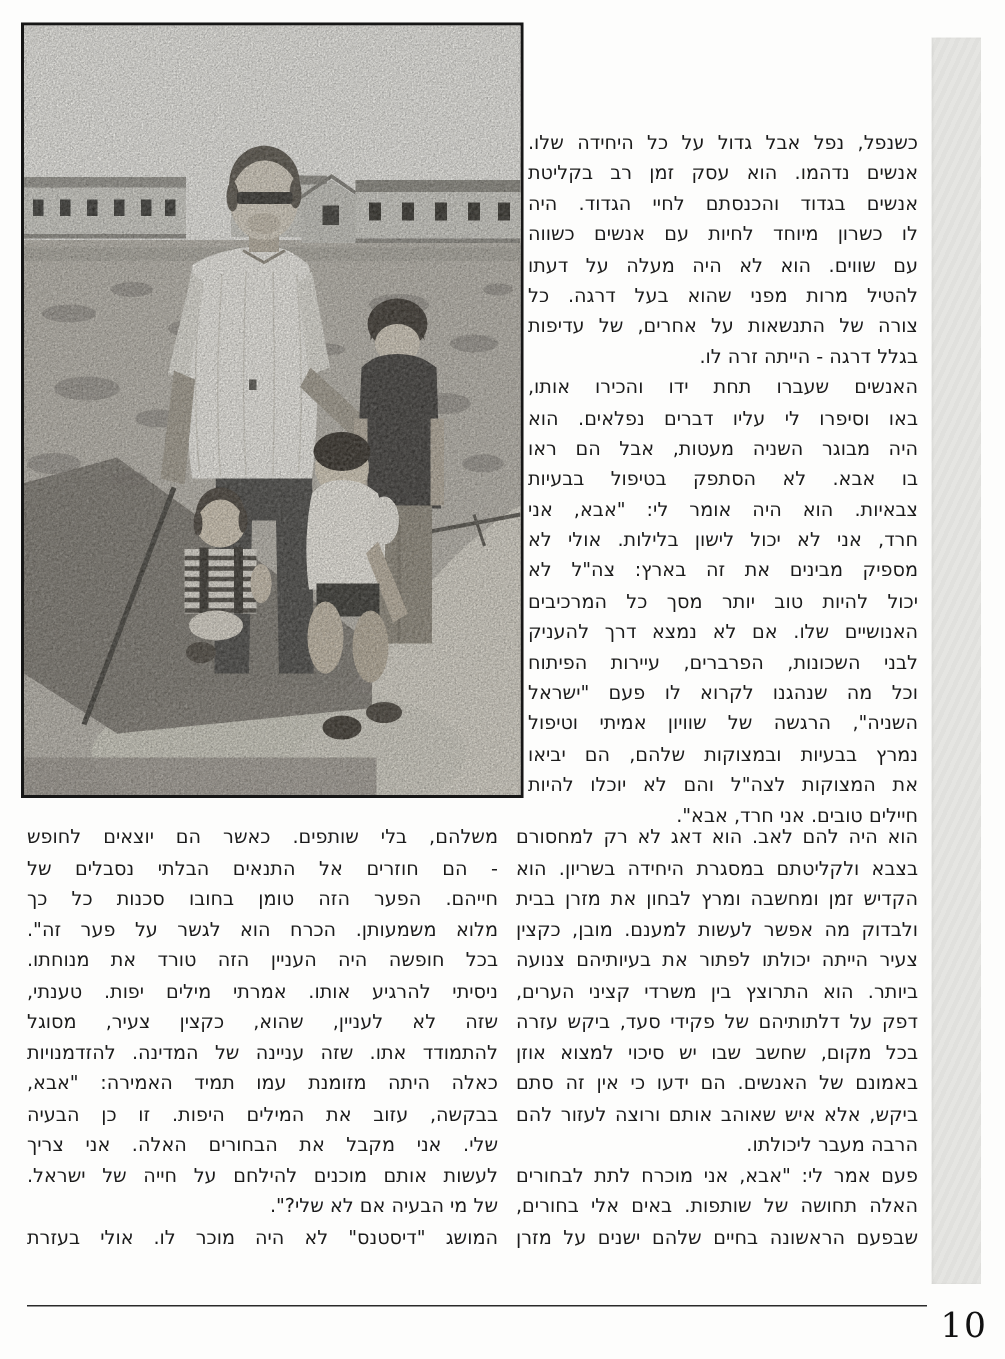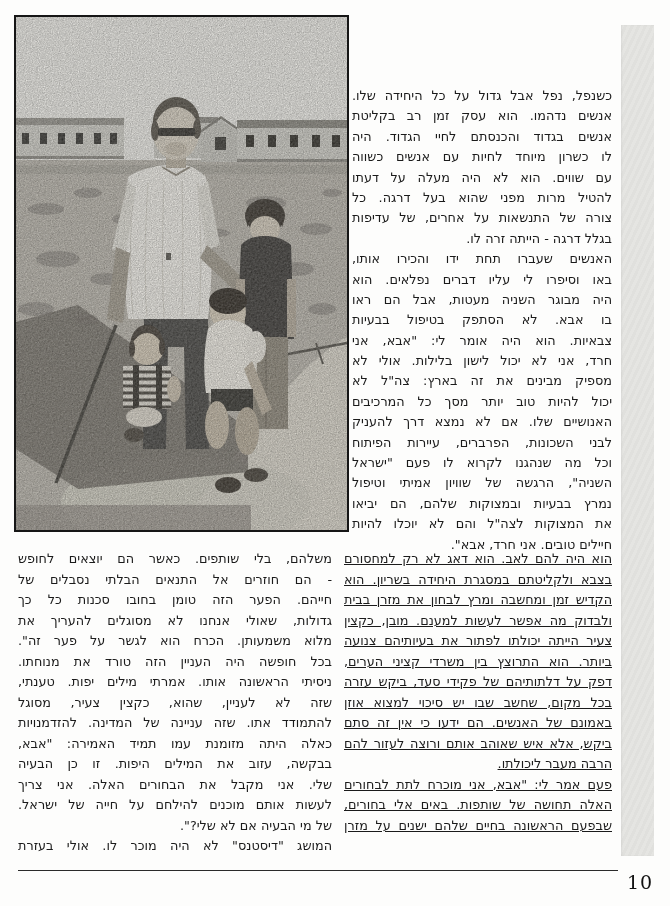--- a/index.html
+++ b/index.html
@@ -22,35 +22,35 @@
   }
   .photo svg{display:block;width:331px;height:513px;}
   
   .col{
     position:absolute;direction:rtl;unicode-bidi:embed;
     font-size:12.8px;line-height:20.4px;color:#1b1b1b;
     text-rendering:optimizeLegibility;
   }
   .col-top{right:58px;width:260px;top:74px;margin-top:12px;}
   .col-bl{left:18px;width:314px;top:549px;line-height:20.5px;}
-  .col-br{right:58px;width:268px;top:549px;line-height:20.5px;text-decoration:underline;}
+  .col-br{right:58px;width:268px;top:549px;line-height:20.5px;}
   .tline{
     text-align:justify;text-align-last:justify;
     white-space:normal;overflow:hidden;height:20.4px;
   }
   .col-bl .tline,.col-br .tline{height:20.5px;}
   .tline.pend{text-align-last:right;}
   
   .footer-rule{
     position:absolute;left:18px;top:870px;width:600px;height:1px;
     background:#2a2a2a;
   }
   .page-number{
     position:absolute;left:627px;top:871px;width:40px;
-    font-family:"DejaVu Serif",serif;font-size:19px;color:#111;
+    font-family:"DejaVu Serif",serif;font-size:23px;color:#111;
     letter-spacing:1px;
   }
 </style>
 </head>
 <body>
 
 <div class="scan-strip"></div>
 
 <div class="photo" aria-label="תצלום שחור-לבן: גבר ממושקף עומד בשדה חולי עם ילדים סביבו, מאחוריהם צריפי שיכון ארוכים">
   <svg viewBox="0 0 331 513" aria-hidden="true">
@@ -225,24 +225,23 @@
     <div class="tline">וכל מה שנהגנו לקרוא לו פעם "ישראל</div>
     <div class="tline">השניה", הרגשה של שוויון אמיתי וטיפול</div>
     <div class="tline">נמרץ בבעיות ובמצוקות שלהם, הם יביאו</div>
     <div class="tline">את המצוקות לצה"ל והם לא יוכלו להיות</div>
     <div class="tline pend">חיילים טובים. אני חרד, אבא".</div>
   </div>
 <div class="col col-bl">
     <div class="tline">משלהם, בלי שותפים. כאשר הם יוצאים לחופש</div>
     <div class="tline">- הם חוזרים אל התנאים הבלתי נסבלים של</div>
     <div class="tline">חייהם. הפער הזה טומן בחובו סכנות כל כך</div>
-    <div class="tline">גדולות, שאולי אנחנו לא מסוגלים להעריך את</div>
     <div class="tline">מלוא משמעותן. הכרח הוא לגשר על פער זה".</div>
     <div class="tline">בכל חופשה היה העניין הזה טורד את מנוחתו.</div>
-    <div class="tline">ניסיתי הראשונה אותו. אמרתי מילים יפות. טענתי,</div>
+    <div class="tline">ניסיתי להרגיע אותו. אמרתי מילים יפות. טענתי,</div>
     <div class="tline">שזה לא לעניין, שהוא, כקצין צעיר, מסוגל</div>
     <div class="tline">להתמודד אתו. שזה עניינה של המדינה. להזדמנויות</div>
     <div class="tline">כאלה היתה מזומנת עמו תמיד האמירה: "אבא,</div>
     <div class="tline">בבקשה, עזוב את המילים היפות. זו כן הבעיה</div>
     <div class="tline">שלי. אני מקבל את הבחורים האלה. אני צריך</div>
     <div class="tline">לעשות אותם מוכנים להילחם על חייה של ישראל.</div>
     <div class="tline pend">של מי הבעיה אם לא שלי?".</div>
     <div class="tline">המושג "דיסטנס" לא היה מוכר לו. אולי בעזרת</div>
   </div>
 <div class="col col-br">

